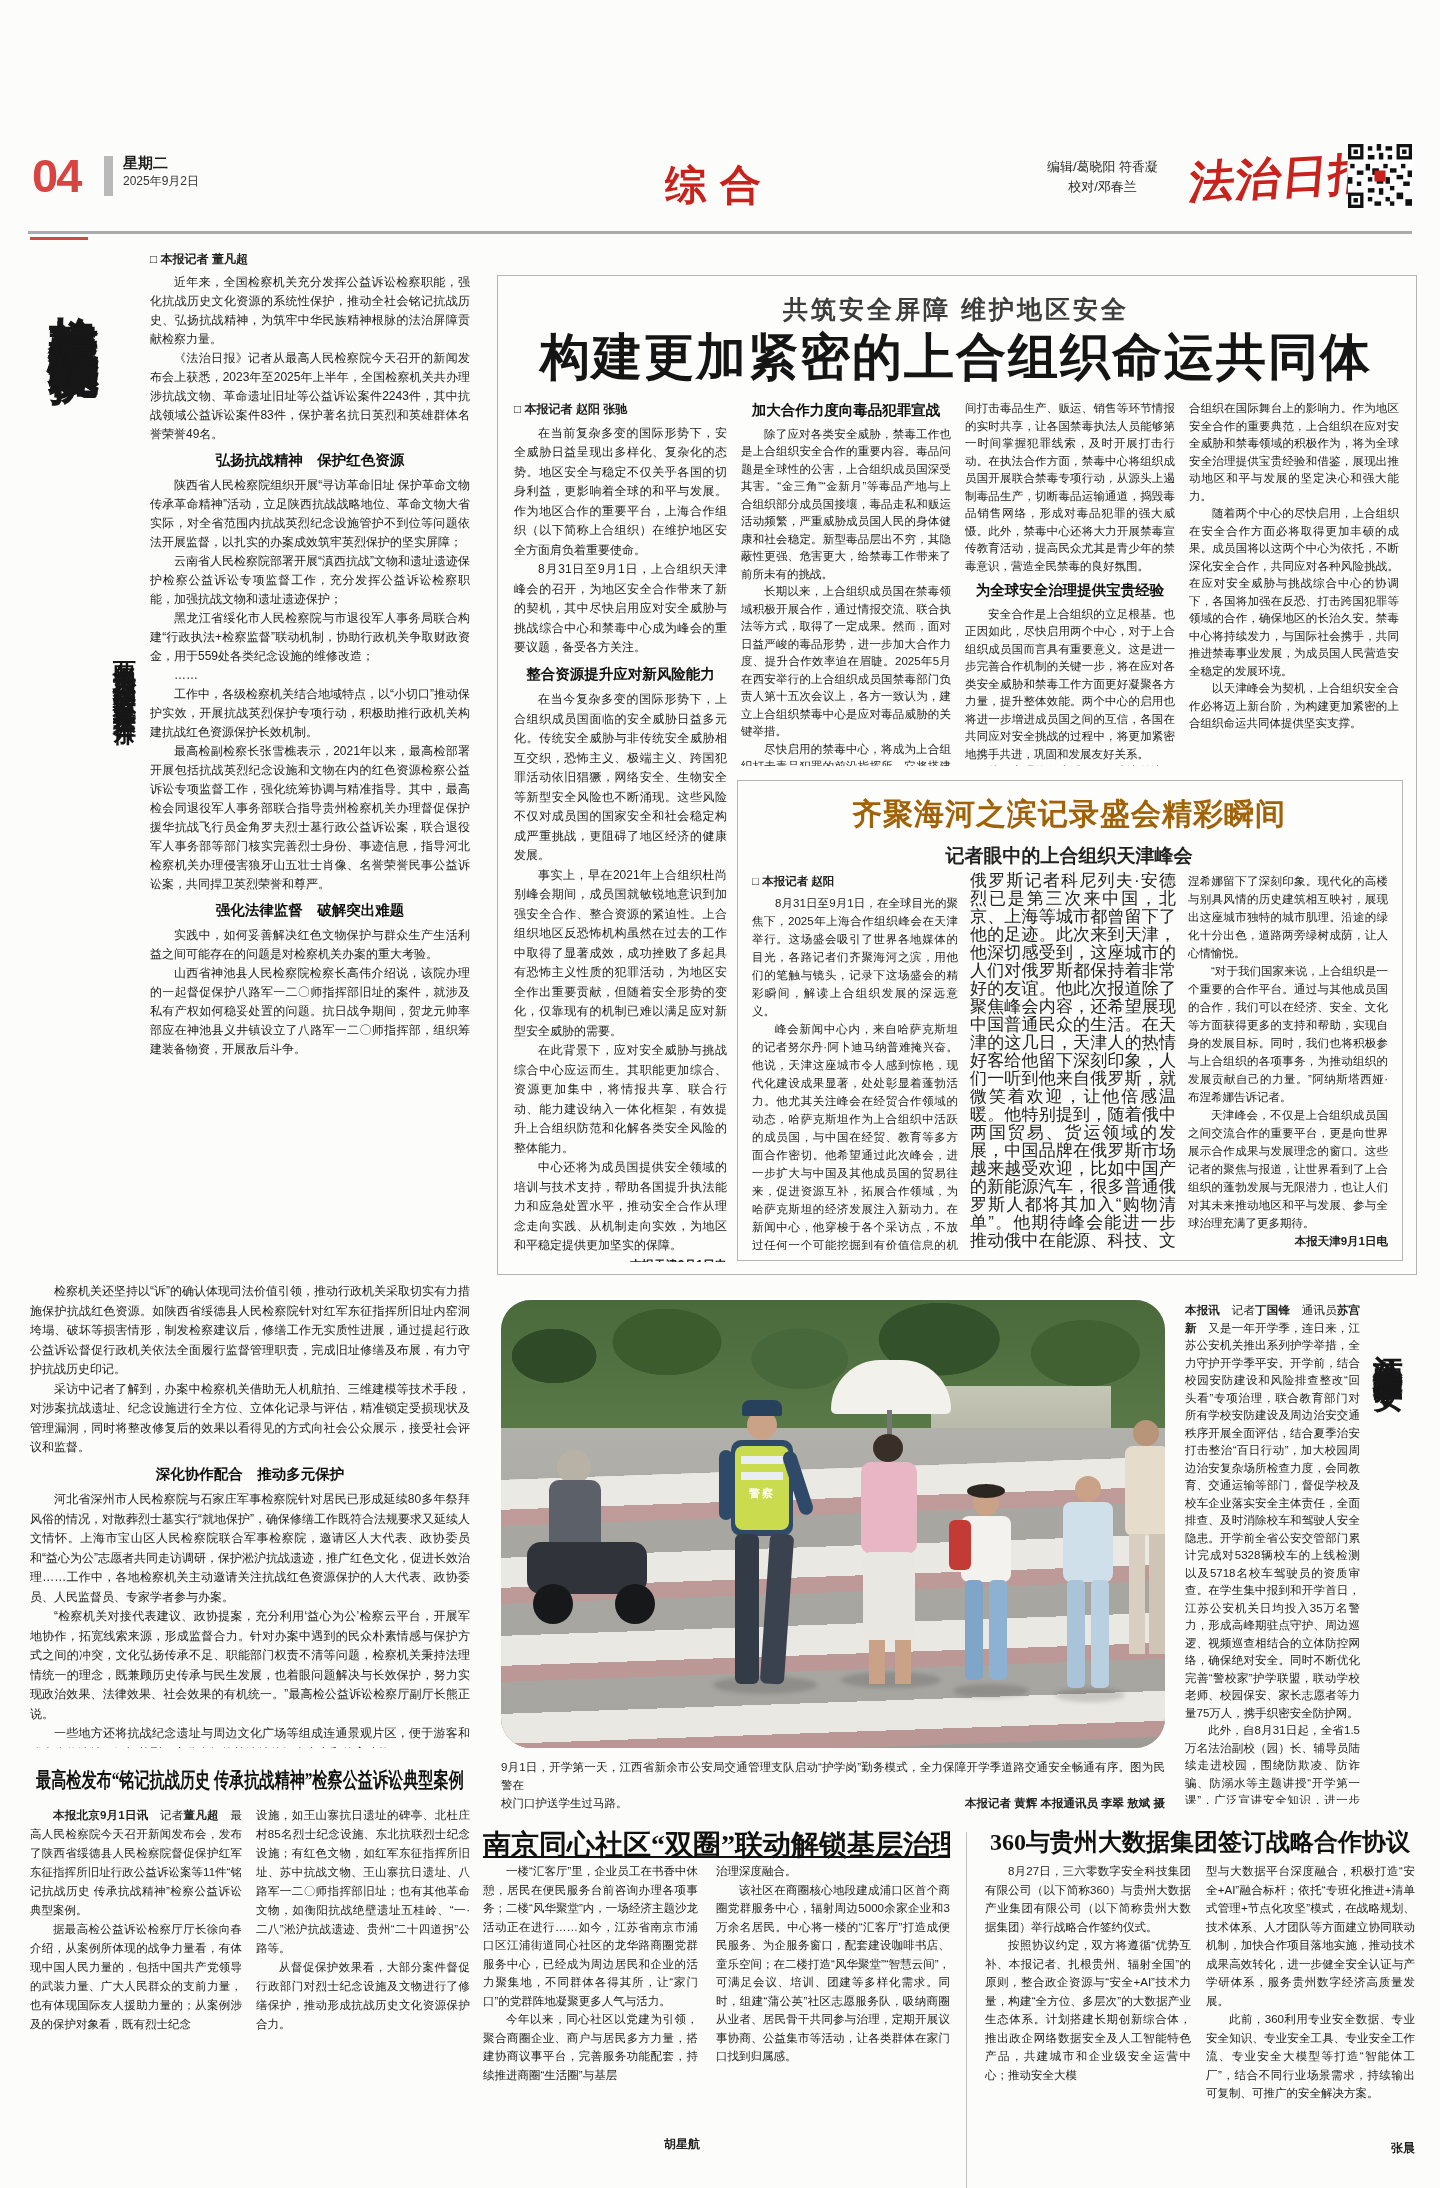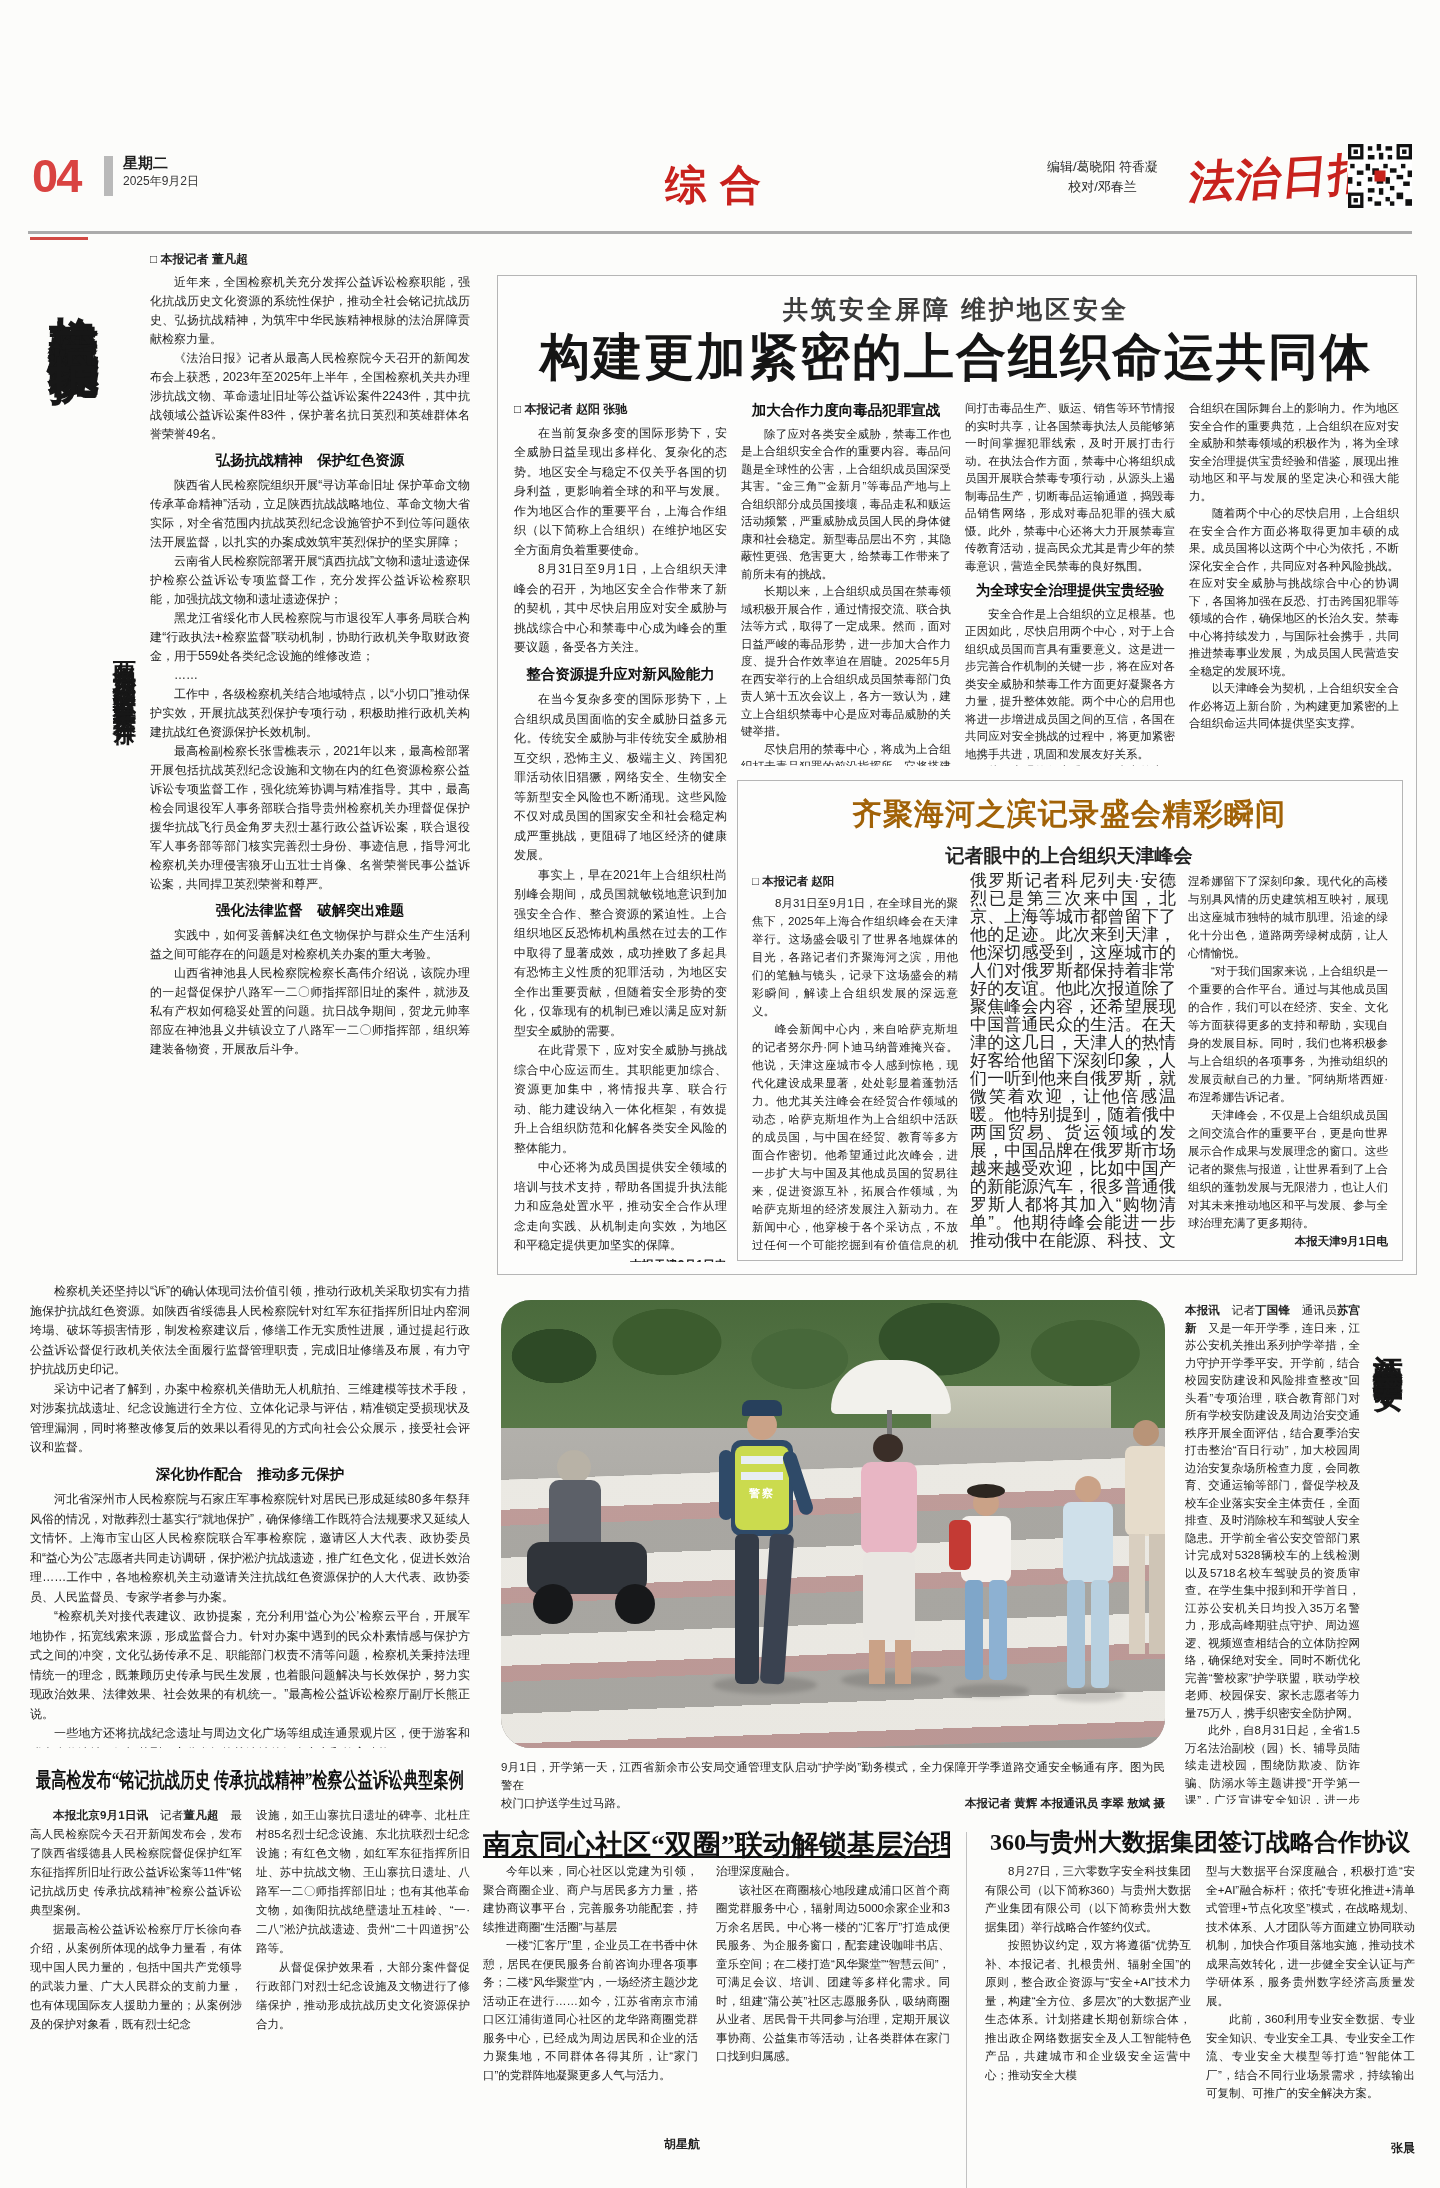--- a/index.html
+++ b/index.html
@@ -293,22 +293,22 @@
   <div class="abs col" style="left:1185px;top:1302px;width:175px;height:502px;">
     <p class="ni"><b>本报讯</b>　<span>记者</span><b>丁国锋</b>　<span>通讯员</span><b>苏宫新</b><span>　又是一年开学季，连日来，江苏公安机关推出系列护学举措，全力守护开学季平安。开学前，结合校园安防建设和风险排查整改“回头看”专项治理，联合教育部门对所有学校安防建设及周边治安交通秩序开展全面评估，结合夏季治安打击整治“百日行动”，加大校园周边治安复杂场所检查力度，会同教育、交通运输等部门，督促学校及校车企业落实安全主体责任，全面排查、及时消除校车和驾驶人安全隐患。开学前全省公安交管部门累计完成对5328辆校车的上线检测以及5718名校车驾驶员的资质审查。在学生集中报到和开学首日，江苏公安机关日均投入35万名警力，形成高峰期驻点守护、周边巡逻、视频巡查相结合的立体防控网络，确保绝对安全。同时不断优化完善“警校家”护学联盟，联动学校老师、校园保安、家长志愿者等力量75万人，携手织密安全防护网。</span></p>
     <p>此外，自8月31日起，全省1.5万名法治副校（园）长、辅导员陆续走进校园，围绕防欺凌、防诈骗、防溺水等主题讲授“开学第一课”，广泛宣讲安全知识，进一步培育学生法治意识。</p>
   </div>
   <div class="abs vtitle" style="left:1364px;top:1332px;height:432px;width:44px;font-size:30px;font-weight:bold;letter-spacing:2px;">江苏公安全力守护开学季平安</div>
 
   <div class="abs vrule" style="left:966px;top:1832px;height:356px;"></div>
 
   <div class="abs bhead serif" style="left:483px;top:1826px;width:467px;font-size:28px;white-space:nowrap;overflow:hidden;text-decoration:underline;">南京同心社区“双圈”联动解锁基层治理密码</div>
   <div class="abs col" style="left:483px;top:1862px;width:215px;height:280px;font-size:11.5px;line-height:18.5px;">
+    <p>一楼“汇客厅”里，企业员工在书香中休憩，居民在便民服务台前咨询办理各项事务；二楼“风华聚堂”内，一场经济主题沙龙活动正在进行……如今，江苏省南京市浦口区江浦街道同心社区的龙华路商圈党群服务中心，已经成为周边居民和企业的活力聚集地，不同群体各得其所，让“家门口”的党群阵地凝聚更多人气与活力。</p>
     <p>今年以来，同心社区以党建为引领，聚合商圈企业、商户与居民多方力量，搭建协商议事平台，完善服务功能配套，持续推进商圈“生活圈”与基层</p>
-    <p>一楼“汇客厅”里，企业员工在书香中休憩，居民在便民服务台前咨询办理各项事务；二楼“风华聚堂”内，一场经济主题沙龙活动正在进行……如今，江苏省南京市浦口区江浦街道同心社区的龙华路商圈党群服务中心，已经成为周边居民和企业的活力聚集地，不同群体各得其所，让“家门口”的党群阵地凝聚更多人气与活力。</p>
   </div>
   <div class="abs col" style="left:716px;top:1862px;width:234px;height:262px;font-size:11.5px;line-height:18.5px;">
     <p class="ni">治理深度融合。</p>
     <p>该社区在商圈核心地段建成浦口区首个商圈党群服务中心，辐射周边5000余家企业和3万余名居民。中心将一楼的“汇客厅”打造成便民服务、为企服务窗口，配套建设咖啡书店、童乐空间；在二楼打造“风华聚堂”“智慧云间”，可满足会议、培训、团建等多样化需求。同时，组建“蒲公英”社区志愿服务队，吸纳商圈从业者、居民骨干共同参与治理，定期开展议事协商、公益集市等活动，让各类群体在家门口找到归属感。</p>
   </div>
   <div class="abs col sig" style="left:600px;top:2136px;width:100px;font-size:12px;">胡星航</div>
 
   <div class="abs bhead serif" style="left:985px;top:1826px;width:430px;font-size:24px;white-space:nowrap;overflow:hidden;">360与贵州大数据集团签订战略合作协议</div>
   <div class="abs col" style="left:985px;top:1862px;width:206px;height:326px;font-size:11.5px;line-height:18.5px;">
     <p>8月27日，三六零数字安全科技集团有限公司（以下简称360）与贵州大数据产业集团有限公司（以下简称贵州大数据集团）举行战略合作签约仪式。</p>

